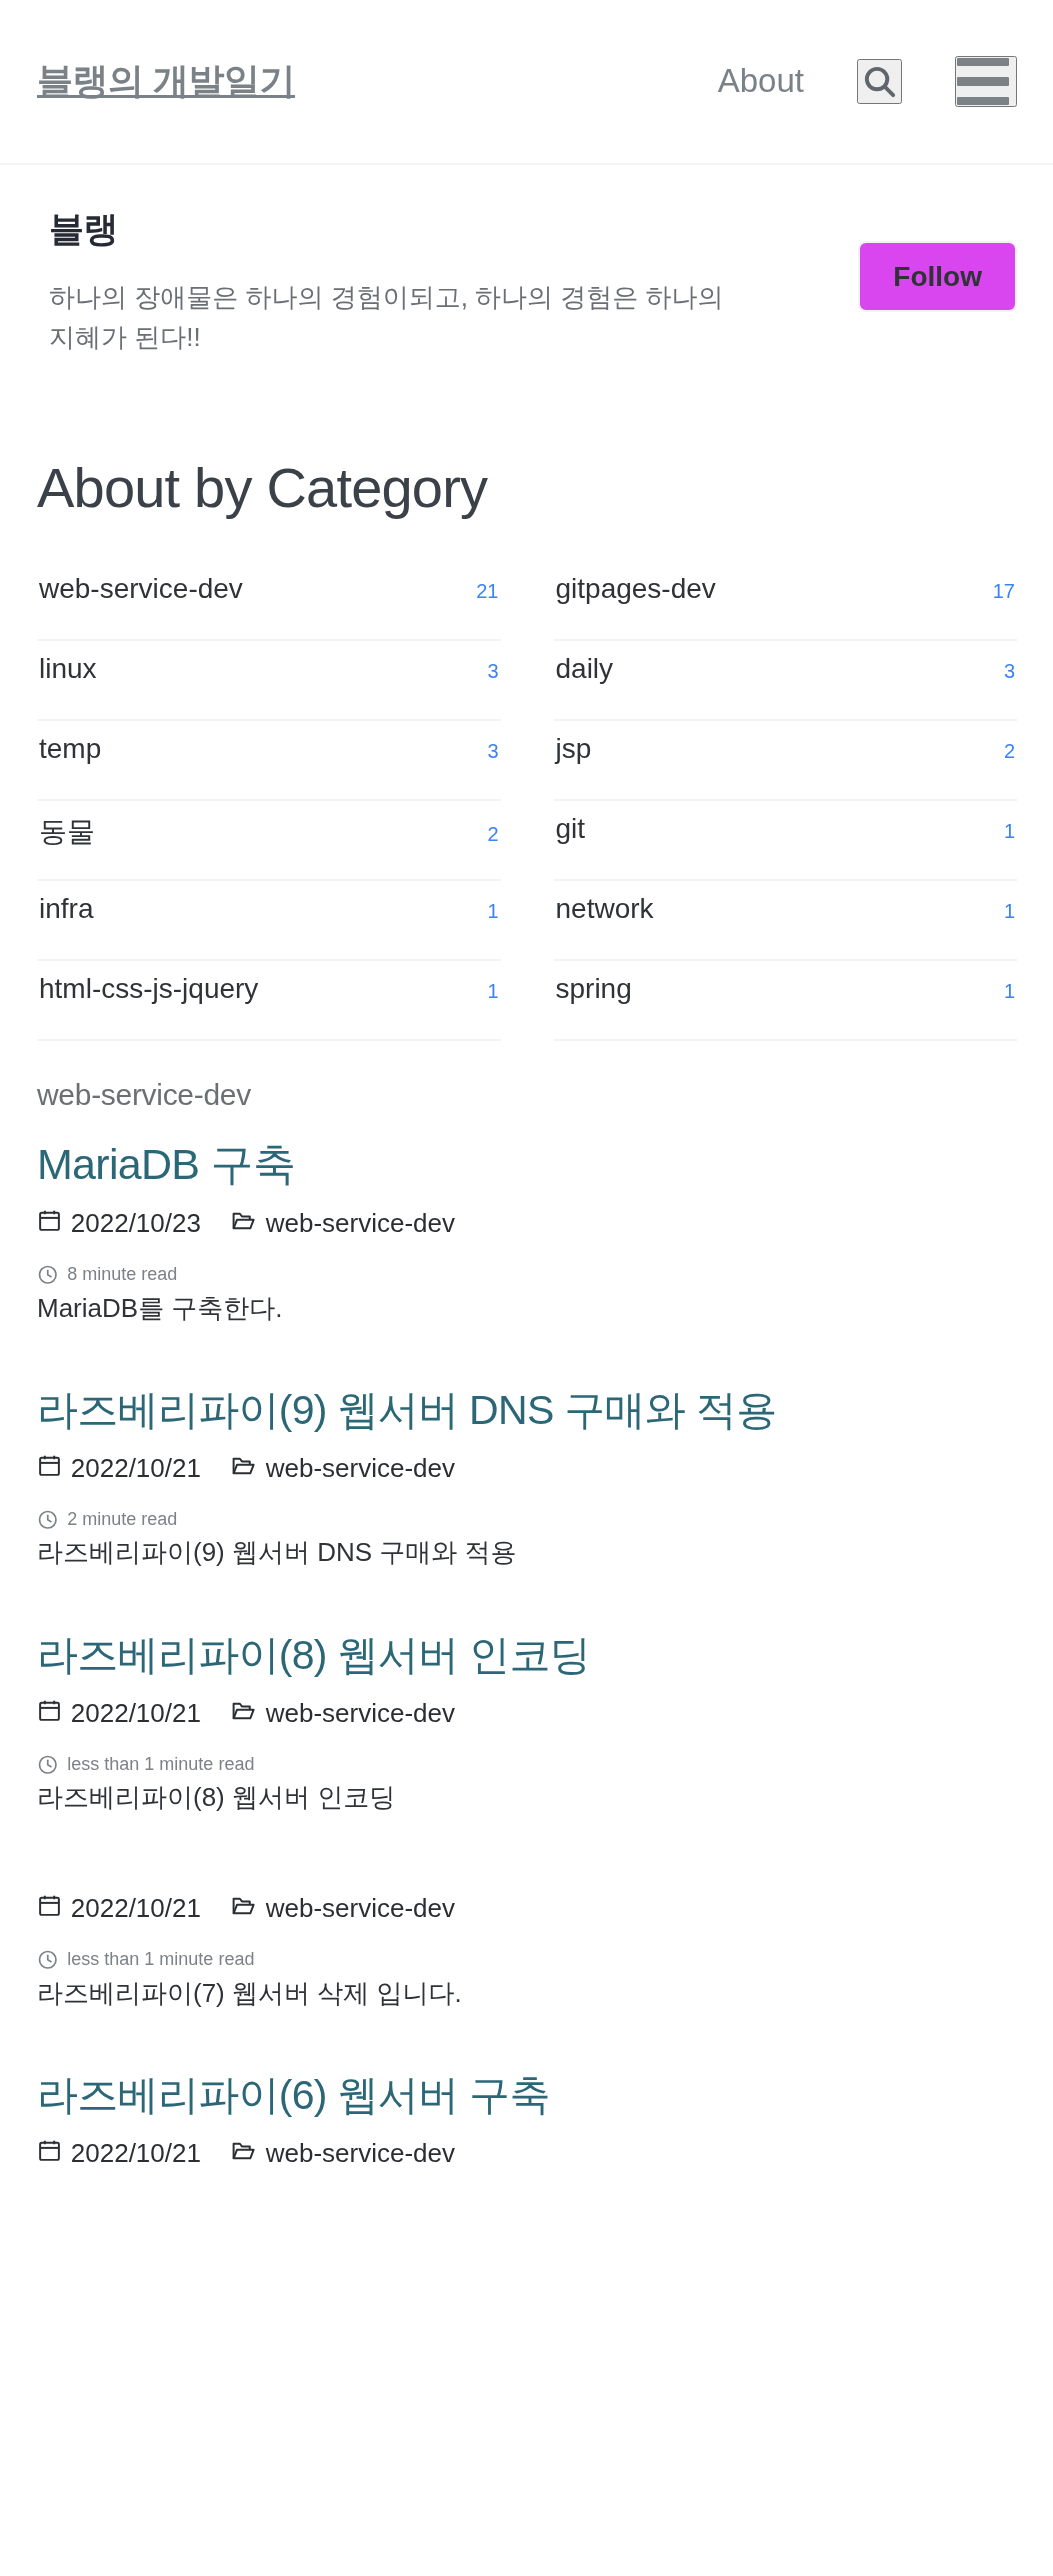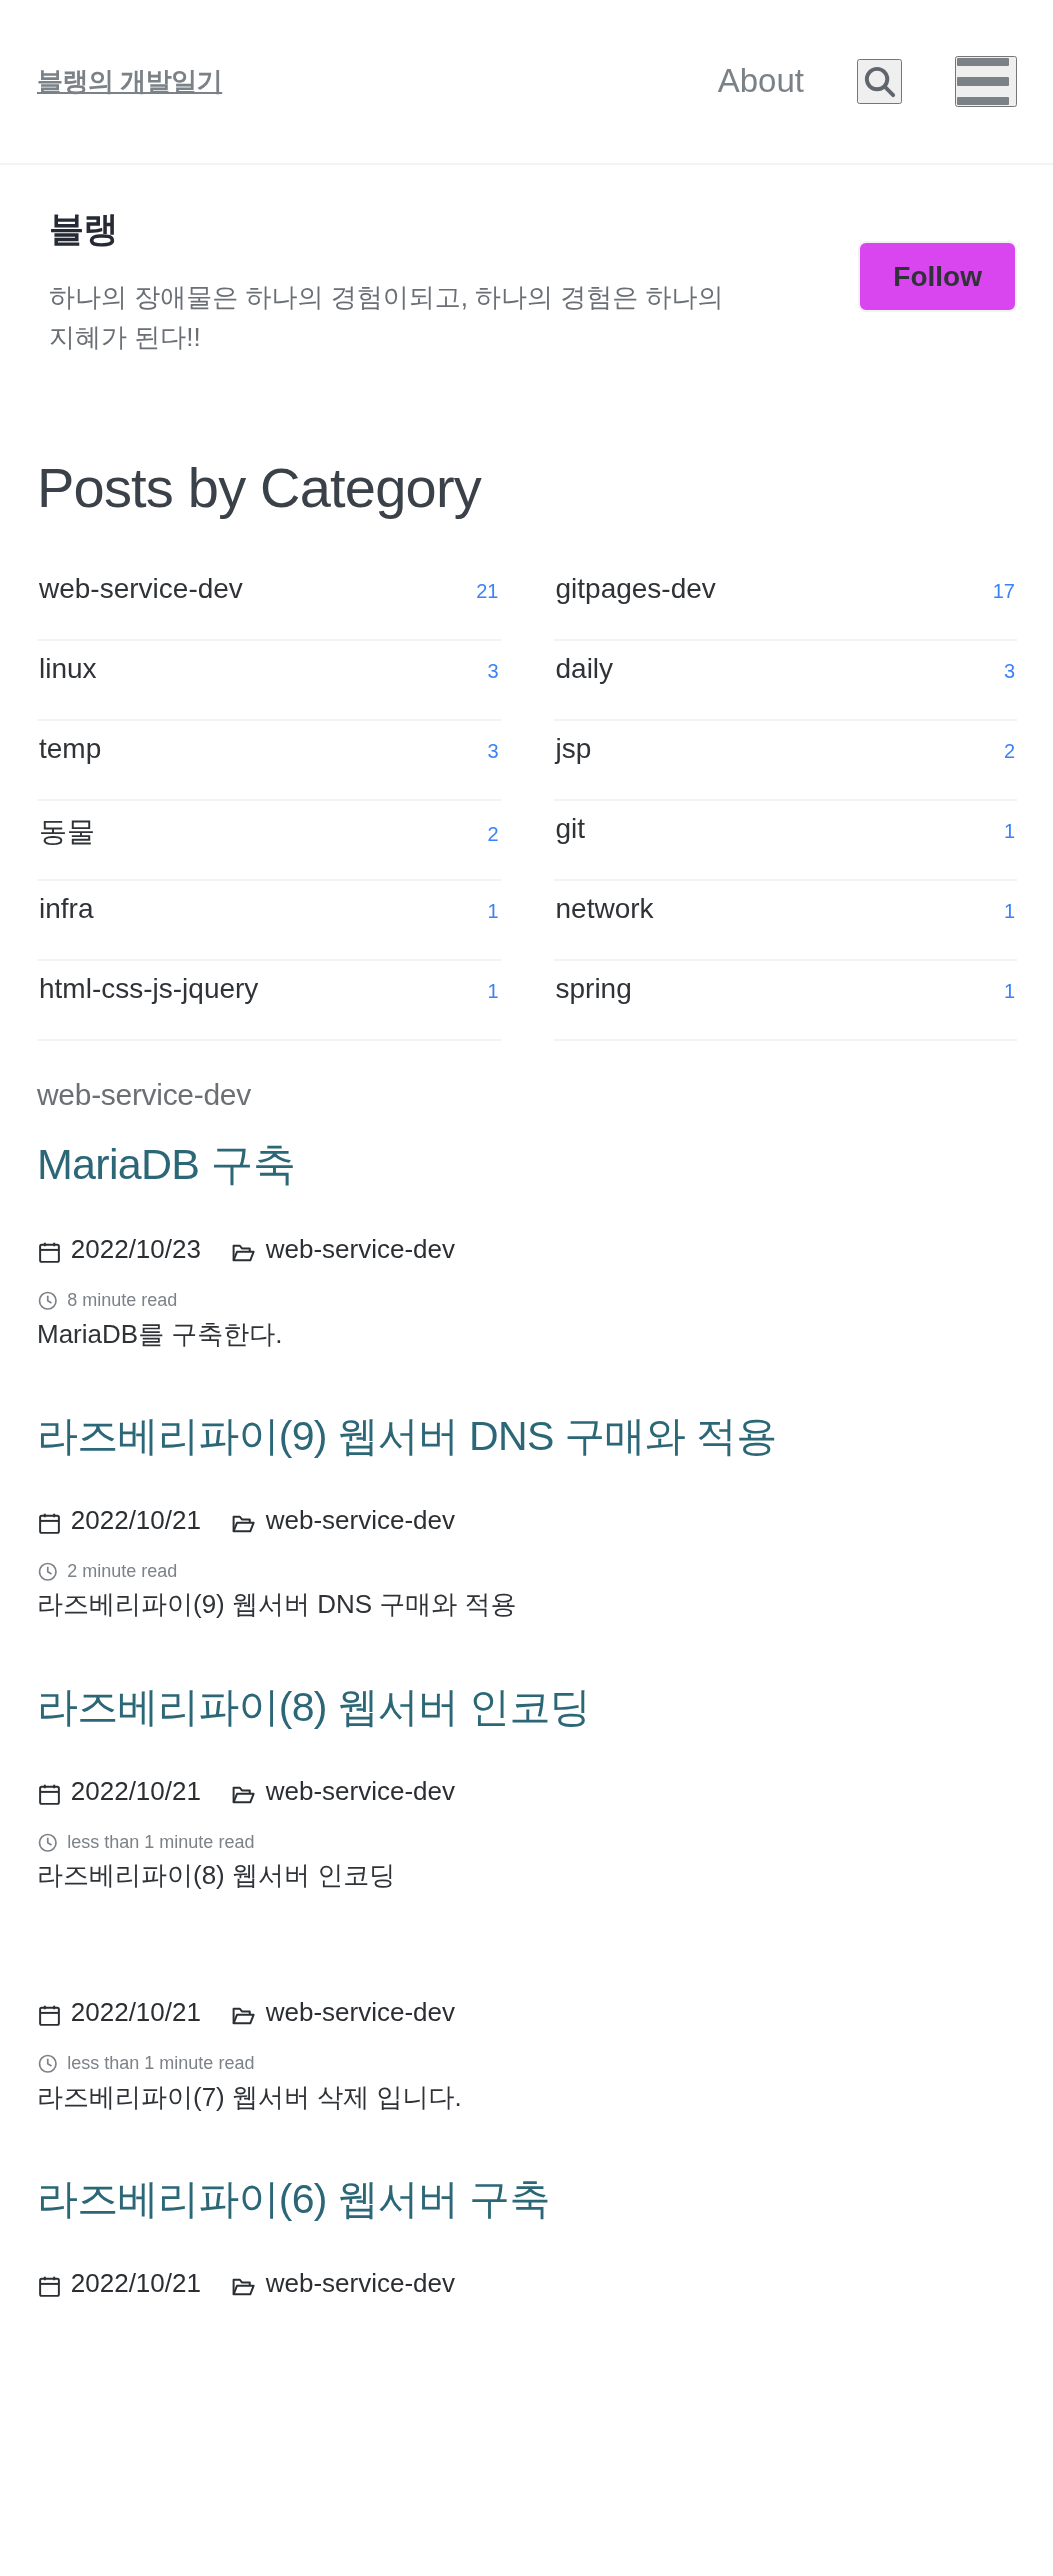--- a/index.html
+++ b/index.html
@@ -15,21 +15,21 @@
   
   .masthead {
     width: 1054px;
     height: 165px;
     border-bottom: 2px solid #f2f3f3;
     display: flex;
     align-items: center;
     padding: 0 37px;
   }
   .site-title {
-    font-size: 26px;
+    font-size: 36px;
     font-weight: 700;
     color: #7a8288;
     letter-spacing: -0.5px;
     white-space: nowrap;
   }
   .masthead-nav {
     margin-left: auto;
     display: flex;
     align-items: center;
     gap: 53px;
@@ -146,21 +146,21 @@
   }
   .post-title.lg { font-size: 43px; }
   .post-meta {
     margin-top: 17.6px;
     display: flex;
     align-items: center;
     gap: 29px;
     font-size: 26px;
     color: #2b2f33;
   }
-  .meta-item { display: flex; align-items: flex-end; gap: 8.8px; margin-top: 26px; }
+  .meta-item { display: flex; align-items: flex-start; gap: 8.8px; }
   .meta-item svg { display: block; flex: none; }
   .read-time {
     margin-top: 25px;
     display: flex;
     align-items: flex-start;
     gap: 8.8px;
     font-size: 18px;
     color: #7d8288;
   }
   .post-excerpt {
@@ -196,21 +196,21 @@
 </header>
 
 <section class="author">
   <div class="author-info">
     <div class="author-name">블랭</div>
     <div class="author-bio">하나의 장애물은 하나의 경험이되고, 하나의 경험은 하나의 지혜가 된다!!</div>
   </div>
   <button class="follow-btn">Follow</button>
 </section>
 
-<h1 class="page-title">Posts by Category</h1>
+<h1 class="page-title">About by Category</h1>
 
 <section class="taxonomy">
   <div class="taxonomy-col">
     <div class="tax-row">
       <a class="tax-name" href="#">web-service-dev</a>
       <span class="tax-count">21</span>
     </div>
     <div class="tax-row">
       <a class="tax-name" href="#">linux</a>
       <span class="tax-count">3</span>

